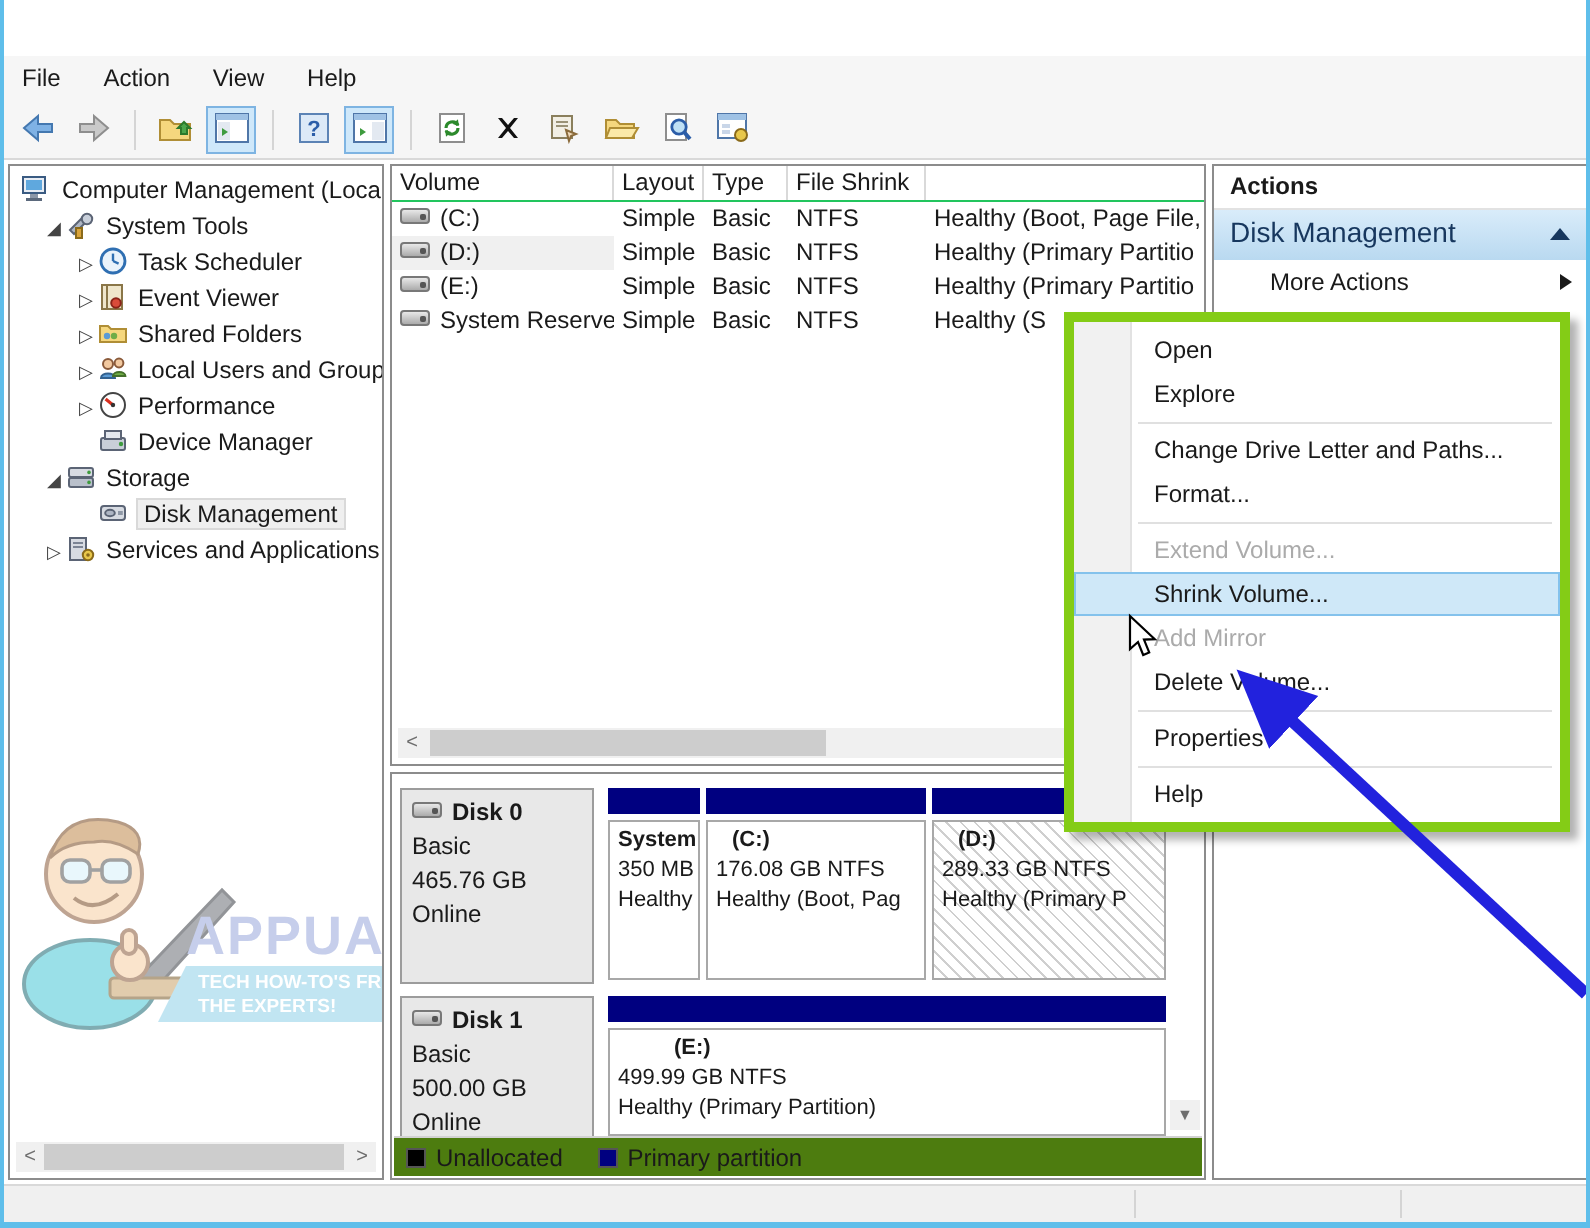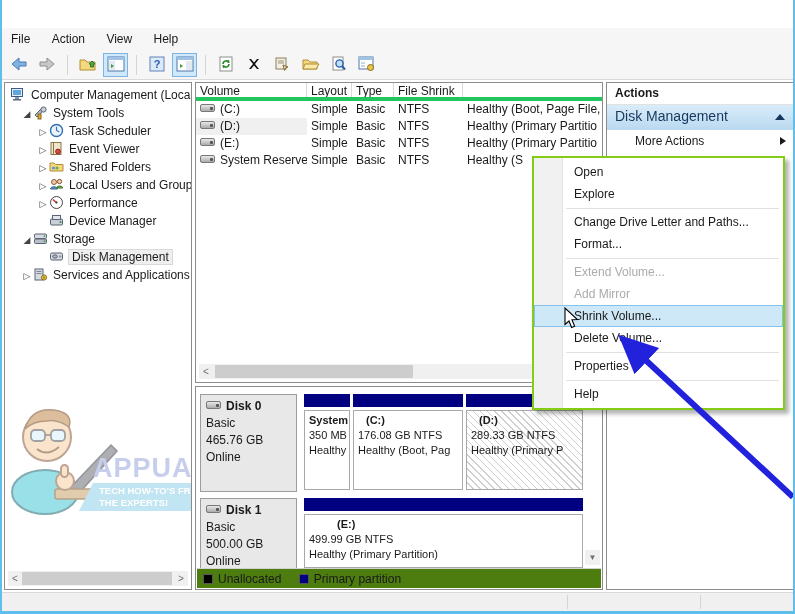--- a/index.html
+++ b/index.html
@@ -38,21 +38,21 @@
   
   .tree-row { position:relative; height:18px; line-height:18px; white-space:nowrap; font-size:12px; }
   .tree-row .glyph { display:inline-block; width:12px; font-size:9px; color:#444; text-align:center; }
   .tree-row .ticon { display:inline-block; width:16px; height:15px; vertical-align:-3px; margin-right:4px; }
   .tree-sel { background:#EFEFEF; outline:1px solid #D9D9D9; padding:0 3px; }
   .tree-hsb { position:absolute; left:3px; right:3px; bottom:3px; height:15px; background:#F0F0F0; color:#6e6e6e; font-size:10px; }
   .hsb-thumb { position:absolute; top:1px; height:13px; background:#CDCDCD; }
   .hsb-arrow { position:absolute; top:0; width:14px; text-align:center; line-height:15px; }
 
   
-  .vl-header { display:flex; height:18px; border-bottom:4px solid #22c55e; font-size:12px; }
+  .vl-header { display:flex; height:18px; border-bottom:1px solid #22c55e; font-size:12px; }
   .vl-header > div { padding:1px 4px; border-right:1px solid #D9D9D9; overflow:hidden; white-space:nowrap; }
   .vl-row { display:flex; height:17px; line-height:17px; font-size:12px; white-space:nowrap; }
   .vl-row > div { padding:0 4px; overflow:hidden; }
   .c-vol { width:111px; } .c-lay { width:45px; } .c-typ { width:42px; } .c-fs { width:69px; } .c-st { flex:1; }
   .drive-chip { display:inline-block; width:15px; height:8px; background:linear-gradient(#E8E8E8,#ABABAB); border:1px solid #787878; border-radius:2px; margin-right:5px; position:relative; vertical-align:1px; }
   .drive-chip:after { content:""; position:absolute; right:1px; top:2px; width:3px; height:3px; background:#555; border-radius:1px; }
   .vol-sel { background:#F0F0F0; }
   .vl-hsb { position:absolute; left:3px; bottom:3px; width:392px; height:15px; background:#F0F0F0; color:#6e6e6e; font-size:10px; }
 
   
@@ -67,21 +67,21 @@
   .disk-vsb-arrow { position:absolute; right:2px; bottom:24px; width:15px; height:15px; background:#F0F0F0; color:#6e6e6e; font-size:8px; text-align:center; line-height:15px; }
 
   
   .ap-title { height:22px; padding:3px 8px; font-weight:bold; border-bottom:1px solid #E2E2E2; font-size:12px; }
   .ap-section { height:25px; background:linear-gradient(#D9ECFA,#B9D9F0); color:#17375E; font-size:14px; padding:3px 8px; position:relative; }
   .ap-section .tri { position:absolute; right:9px; top:9px; width:0; height:0; border-left:5px solid transparent; border-right:5px solid transparent; border-bottom:6px solid #17375E; }
   .ap-more { height:22px; padding:4px 8px 0 28px; font-size:12px; position:relative; }
   .ap-more .tri { position:absolute; right:8px; top:7px; width:0; height:0; border-top:4px solid transparent; border-bottom:4px solid transparent; border-left:6px solid #1a1a1a; }
 
   
-  .ctx { position:absolute; left:530px; top:156px; width:253px; background:#ffffff; border:2px solid #84cc16; box-shadow:4px 4px 4px rgba(0,0,0,0.3); padding:3px 0; z-index:30; }
+  .ctx { position:absolute; left:530px; top:156px; width:253px; background:#ffffff; border:5px solid #84cc16; box-shadow:4px 4px 4px rgba(0,0,0,0.3); padding:3px 0; z-index:30; }
   .ctx:before { content:""; position:absolute; left:0; top:0; bottom:0; width:28px; background:#F1F1F1; border-right:1px solid #E2E2E2; }
   .ctx-item { position:relative; height:22px; line-height:22px; padding-left:40px; font-size:12px; white-space:nowrap; }
   .ctx-item.disabled { color:#ABABAB; }
   .ctx-item.hot { background:#CFE8F8; outline:1px solid #84C2EC; outline-offset:-1px; }
   .ctx-sep { position:relative; height:6px; }
   .ctx-sep:after { content:""; position:absolute; left:32px; right:4px; top:3px; border-top:1px solid #E0E0E0; }
 
   
   .statusbar { position:absolute; left:0; right:0; top:592px; height:19px; background:#F0F0F0; border-top:1px solid #D9D9D9; }
   .sb-sep { position:absolute; top:2px; bottom:2px; width:1px; background:#D4D4D4; }
@@ -417,22 +417,22 @@
   </div>
 
   <div class="ctx">
     <div class="ctx-item">Open</div>
     <div class="ctx-item">Explore</div>
     <div class="ctx-sep"></div>
     <div class="ctx-item">Change Drive Letter and Paths...</div>
     <div class="ctx-item">Format...</div>
     <div class="ctx-sep"></div>
     <div class="ctx-item disabled">Extend Volume...</div>
+    <div class="ctx-item hot">Shrink Volume...</div>
     <div class="ctx-item disabled">Add Mirror</div>
-    <div class="ctx-item hot">Shrink Volume...</div>
     <div class="ctx-item">Delete Volume...</div>
     <div class="ctx-sep"></div>
     <div class="ctx-item">Properties</div>
     <div class="ctx-sep"></div>
     <div class="ctx-item">Help</div>
   </div>
 
   <svg class="overlay-top">
     <defs>
       <marker id="ah" markerWidth="7" markerHeight="7" refX="5.2" refY="3" orient="auto" markerUnits="strokeWidth">

